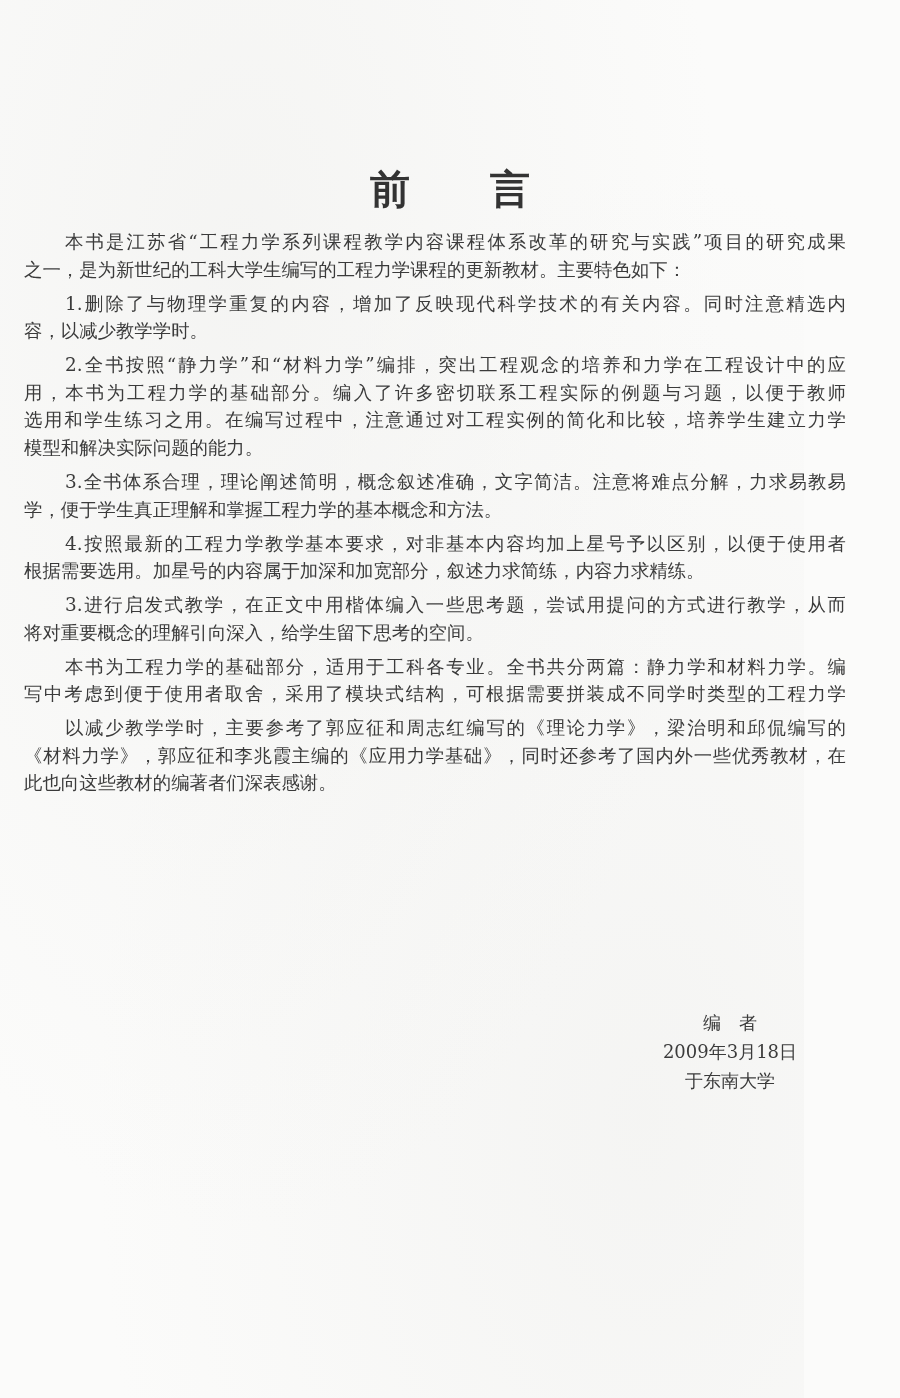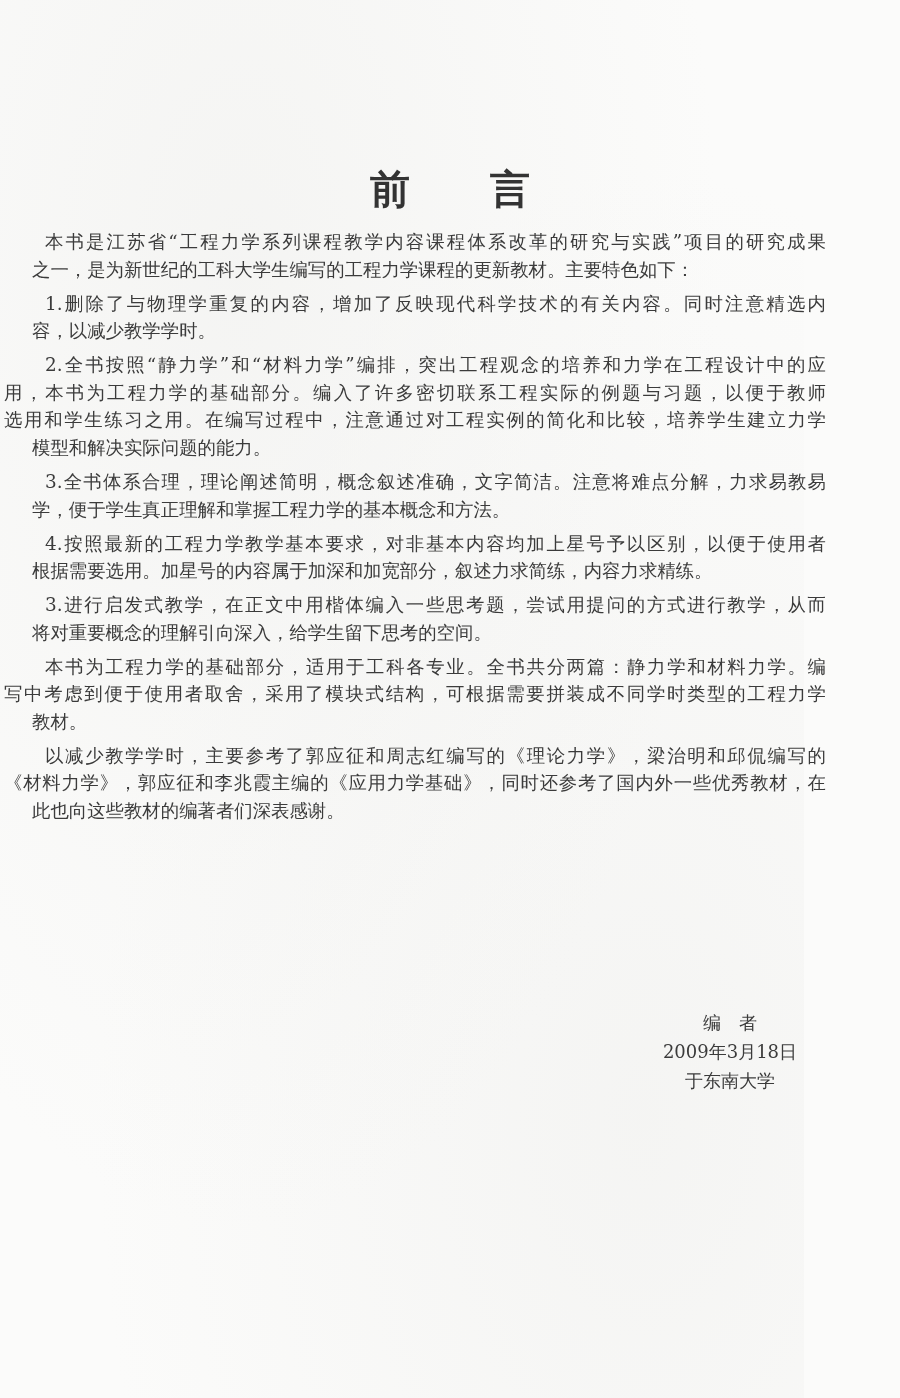--- a/index.html
+++ b/index.html
@@ -39,37 +39,36 @@
       font-family: "DejaVu Sans", "Liberation Sans", sans-serif;
     }
     .title span {
       display: inline-block;
     }
     .title .gap {
       width: 80px;
     }
     .body-text {
       position: absolute;
-      left: 4px;
+      left: 24px;
       top: 228px;
       width: 822px;
     }
     .line {
       height: 27.6px;
       line-height: 27.6px;
       font-size: 18.4px;
       white-space: nowrap;
       overflow: visible;
       text-align: justify;
       text-align-last: justify;
       color: #3b3b3b;
     }
     .line.last {
       text-align-last: left;
-      margin-left: 28px;
     }
     .line.indent {
       padding-left: 41px;
     }
     .para {
       margin-bottom: 6.4px;
     }
     .signature {
       position: absolute;
       left: 600px;
@@ -124,21 +123,20 @@
     </div>
 
     <div class="para">
       <div class="line indent">3.进行启发式教学，在正文中用楷体编入一些思考题，尝试用提问的方式进行教学，从而</div>
       <div class="line last">将对重要概念的理解引向深入，给学生留下思考的空间。</div>
     </div>
 
     <div class="para">
       <div class="line indent">本书为工程力学的基础部分，适用于工科各专业。全书共分两篇：静力学和材料力学。编</div>
       <div class="line">写中考虑到便于使用者取舍，采用了模块式结构，可根据需要拼装成不同学时类型的工程力学</div>
-      <div class="line last">教材。</div>
     </div>
 
 
     <div class="para">
       <div class="line indent">以减少教学学时，主要参考了郭应征和周志红编写的《理论力学》，梁治明和邱侃编写的</div>
       <div class="line">《材料力学》，郭应征和李兆霞主编的《应用力学基础》，同时还参考了国内外一些优秀教材，在</div>
       <div class="line last">此也向这些教材的编著者们深表感谢。</div>
     </div>
 
   </div>

